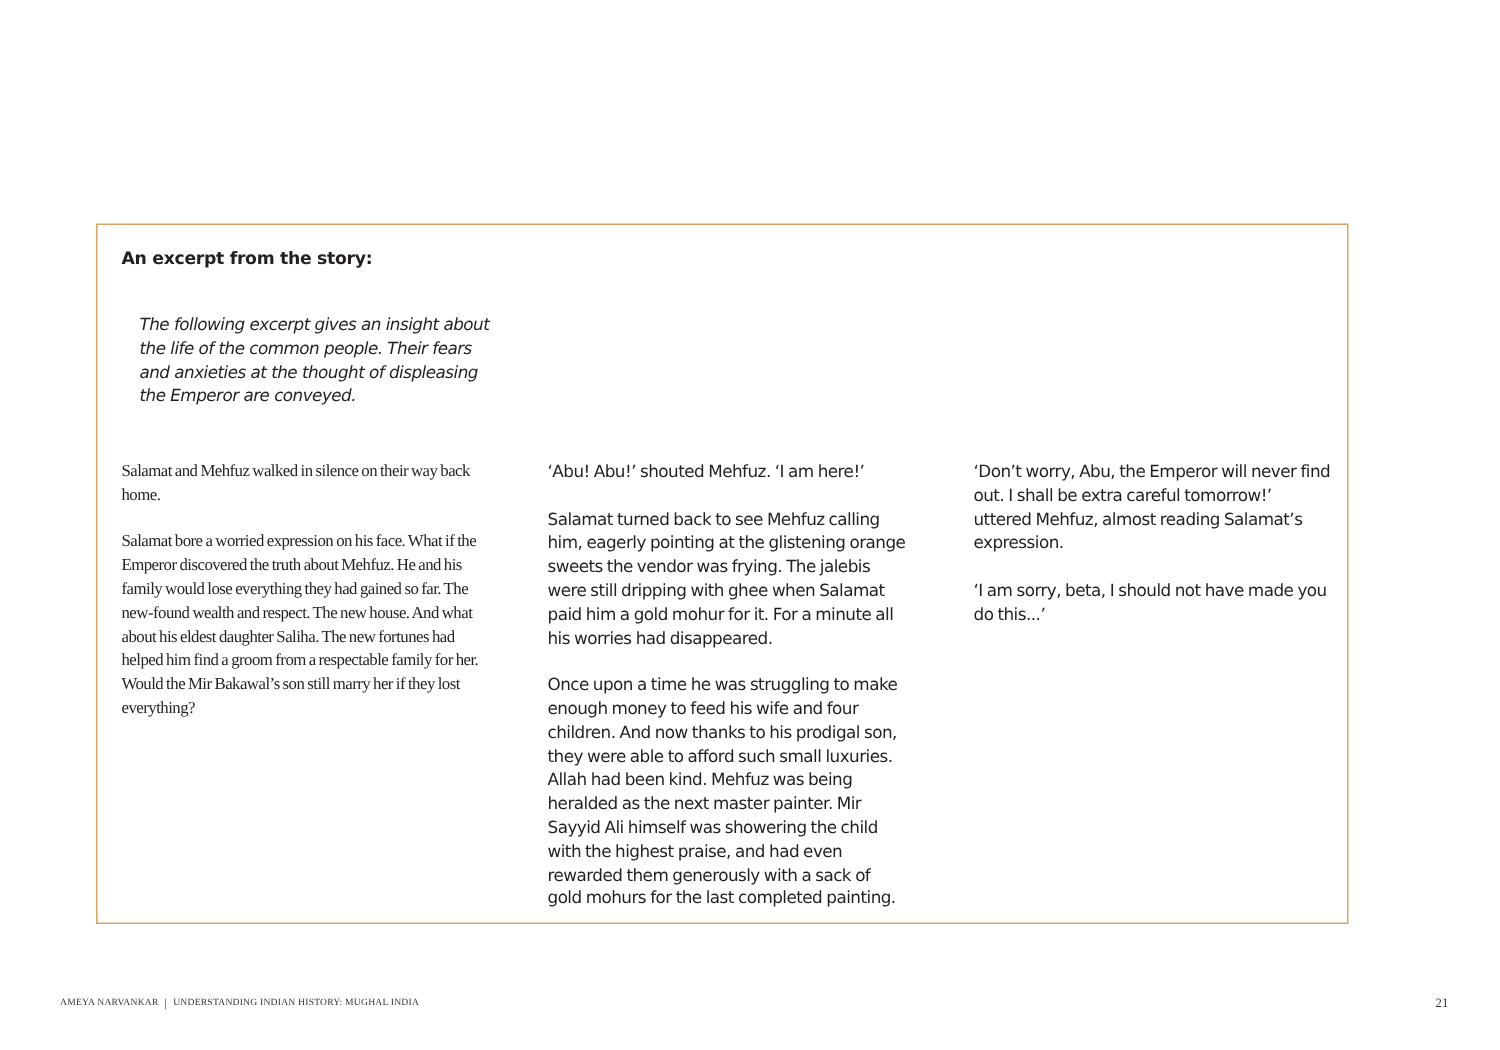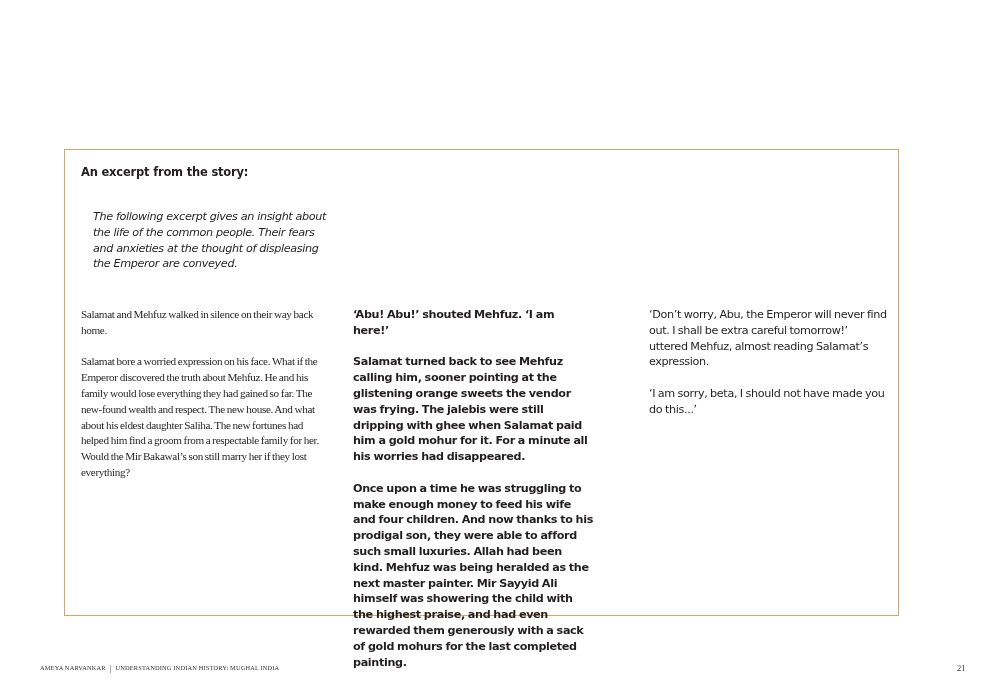--- a/index.html
+++ b/index.html
@@ -43,21 +43,21 @@
       line-height: 15.8px;
       letter-spacing: -0.35px;
       margin: 12px;
     }
     .col {
       position: absolute;
       top: 157px;
       width: 240px;
     }
     .col-1 { left: 16px; font-family: Liberation Serif, serif; }
-    .col-2 { left: 288px; font-weight: bold; }
+    .col-2 { left: 300px; }
     .col-3 { left: 584px; }
     .col p {
       margin: 0 0 15.8px 0;
       font-size: 11.2px;
       line-height: 15.8px;
       letter-spacing: -0.35px;
       word-spacing: -0.5px;
     }
     .footer-left {
       position: absolute;
@@ -91,21 +91,21 @@
   <h3 class="box-heading">An excerpt from the story:</h3>
   <p class="box-intro">The following excerpt gives an insight about the life of the common people. Their fears and anxieties at the thought of displeasing the Emperor are conveyed.</p>
 
   <div class="col col-1">
     <p>Salamat and Mehfuz walked in silence on their way back home.</p>
     <p>Salamat bore a worried expression on his face. What if the Emperor discovered the truth about Mehfuz. He and his family would lose everything they had gained so far. The new-found wealth and respect. The new house. And what about his eldest daughter Saliha. The new fortunes had helped him find a groom from a respectable family for her. Would the Mir Bakawal’s son still marry her if they lost everything?</p>
   </div>
 
   <div class="col col-2">
     <p>‘Abu! Abu!’ shouted Mehfuz. ‘I am here!’</p>
-    <p>Salamat turned back to see Mehfuz calling him, sooner pointing at the glistening orange sweets the vendor was frying. The jalebis were still dripping with ghee when Salamat paid him a gold mohur for it. For a minute all his worries had disappeared.</p>
+    <p>Salamat turned back to see Mehfuz calling him, eagerly pointing at the glistening orange sweets the vendor was frying. The jalebis were still dripping with ghee when Salamat paid him a gold mohur for it. For a minute all his worries had disappeared.</p>
     <p>Once upon a time he was struggling to make enough money to feed his wife and four children. And now thanks to his prodigal son, they were able to afford such small luxuries. Allah had been kind. Mehfuz was being heralded as the next master painter. Mir Sayyid Ali himself was showering the child with the highest praise, and had even rewarded them generously with a sack of gold mohurs for the last completed painting.</p>
   </div>
 
   <div class="col col-3">
     <p>‘Don’t worry, Abu, the Emperor will never find out. I shall be extra careful tomorrow!’ uttered Mehfuz, almost reading Salamat’s expression.</p>
     <p>‘I am sorry, beta, I should not have made you do this...’</p>
   </div>
 </div>
 
 <div class="footer-left">

